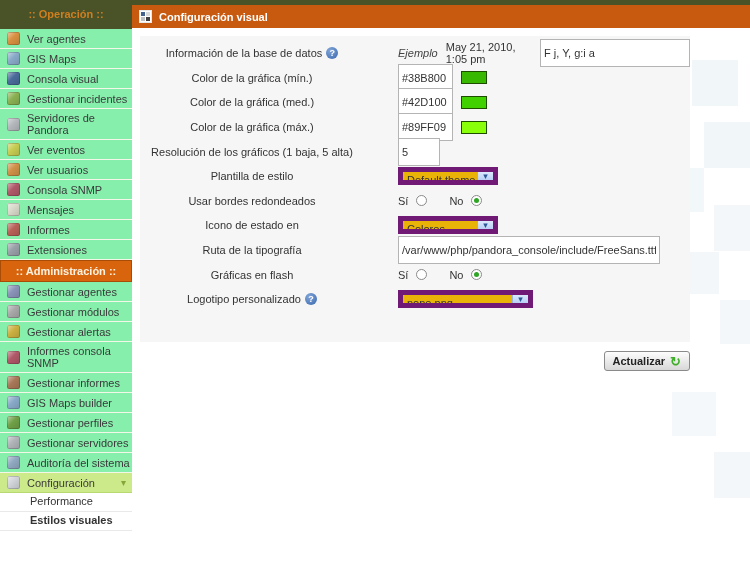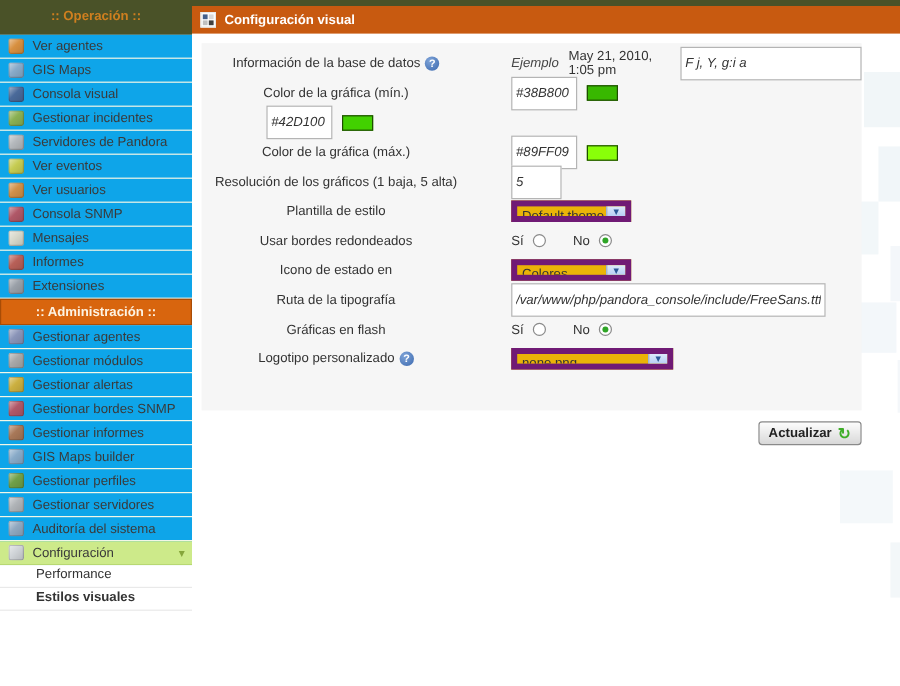--- a/index.html
+++ b/index.html
@@ -1,24 +1,24 @@
 <!DOCTYPE html>
 <html><head>
 <meta charset="utf-8">
 <style>
   * { margin:0; padding:0; box-sizing:border-box; }
   html,body { width:750px; height:572px; }
   body { font-family:"Liberation Sans", sans-serif; background:#fff; }
   .page { position:relative; width:750px; height:572px; overflow:hidden; display:flex; background:#fff; }
 
   
-  .sidebar { width:160px; flex:none; background:#fff; z-index:2; }
+  .sidebar { width:132px; flex:none; background:#fff; z-index:2; }
   .side-header-op { height:29px; background:#4a5228; color:#cf7f1f; font-weight:bold;
     font-size:11px; line-height:29px; text-align:center; }
-  .menu { background:#0ea5e9; }
+  .menu { background:#86efac; }
   .menu-item { display:flex; align-items:center; gap:7px; padding:3px 2px 3px 7px;
     border-bottom:1px solid #f2f7e7; min-height:20px; font-size:11px; color:#3a3a3a; cursor:pointer; }
   .menu-item .lbl { line-height:12px; }
   .side-header-admin { background:#d8650e; border:1px solid #a84c06; color:#fdf3e3; font-weight:bold;
     text-align:center; font-size:11px; height:22px; line-height:20px; }
   .menu-item.highlight { background:#cdea8a; border-bottom:1px solid #b8d872; }
   .menu-item .spacer { flex:1; }
   .chev { color:#86a63a; font-size:10px; padding-right:4px; }
   .submenu { background:#fff; }
   .submenu-item { display:flex; align-items:flex-start; min-height:19px; padding:2px 2px 2px 30px;
@@ -52,21 +52,21 @@
   .panel { position:absolute; left:8px; top:36px; width:550px; height:306px; background:#f6f6f6;
     padding-top:5px; z-index:1; }
   .frow { display:flex; align-items:center; height:24.6px; padding-left:10px; }
   .flabel { width:204px; flex:none; font-size:11px; color:#333; display:flex; align-items:center; gap:4px; white-space:nowrap;justify-content:center; }
   .fctrl { display:flex; align-items:center; gap:8px; font-size:11px; color:#333;margin-left:44px; }
   .help-icon { width:12px; height:12px; border-radius:50%; background:radial-gradient(circle at 35% 30%, #7fa4d8, #3a68ae);
     color:#fff; font-size:9px; font-weight:bold; line-height:12px; text-align:center; flex:none; cursor:pointer; }
   .help-icon::after { content:"?"; }
 
   input.txt { border:1px solid #b4b4b4; background:#fff; height:17px; font-family:"Liberation Sans",sans-serif;
-    font-size:11px; color:#333; padding:13px 3px;font-style:italic; }
+    font-size:11px; color:#333; padding:13px 3px; }
   .w-date{width:172px} .w-color{width:55px} .w-small{width:42px} .w-font{width:262px; font-size:10px;}
   .swatch { width:26px; height:13px; border:1px solid #1e4d00; flex:none; cursor:pointer; }
 
   .fakeselect { display:inline-flex; align-items:stretch; border:5px solid #701a75; background:#eab308;
     height:18px; cursor:pointer; }
   .fs-text { flex:1; font-size:11px; color:#333; padding:2px 4px 0 4px; overflow:hidden; white-space:nowrap; }
   .fs-arrow { width:16px; background:linear-gradient(#dce9fb,#b8cff5); border-left:1px solid #9ab4e0;
     color:#2b5797; font-size:9px; display:flex; align-items:center; justify-content:center; flex:none; }
   .w-sel{width:100px} .w-sel-lg{width:135px}
 
@@ -149,21 +149,21 @@
       <div class="menu-item">
         <span class="sicon ic-ad2"></span>
         <span class="lbl">Gestionar módulos</span>
       </div>
       <div class="menu-item">
         <span class="sicon ic-ad3"></span>
         <span class="lbl">Gestionar alertas</span>
       </div>
       <div class="menu-item">
         <span class="sicon ic-ad5"></span>
-        <span class="lbl">Gestionar bordes SNMP</span>
+        <span class="lbl">Informes consola SNMP</span>
       </div>
       <div class="menu-item">
         <span class="sicon ic-ad6"></span>
         <span class="lbl">Gestionar informes</span>
       </div>
       <div class="menu-item">
         <span class="sicon ic-ad8"></span>
         <span class="lbl">GIS Maps builder</span>
       </div>
       <div class="menu-item">
@@ -235,20 +235,23 @@
         <div class="flabel">
             <span>Color de la gráfica (mín.)</span>
           </div>
         <div class="fctrl">
           <input class="txt w-color" type="text" value="#38B800" style="">
           <span class="swatch" style="background-color: rgb(56, 184, 0);"></span>
         </div>
       </div>
 
       <div class="frow">
+        <div class="flabel">
+            <span>Color de la gráfica (med.)</span>
+          </div>
         <div class="fctrl">
           <input class="txt w-color" type="text" value="#42D100" style="">
           <span class="swatch" style="background-color: rgb(66, 209, 0);"></span>
         </div>
       </div>
 
       <div class="frow">
         <div class="flabel">
             <span>Color de la gráfica (máx.)</span>
           </div>

